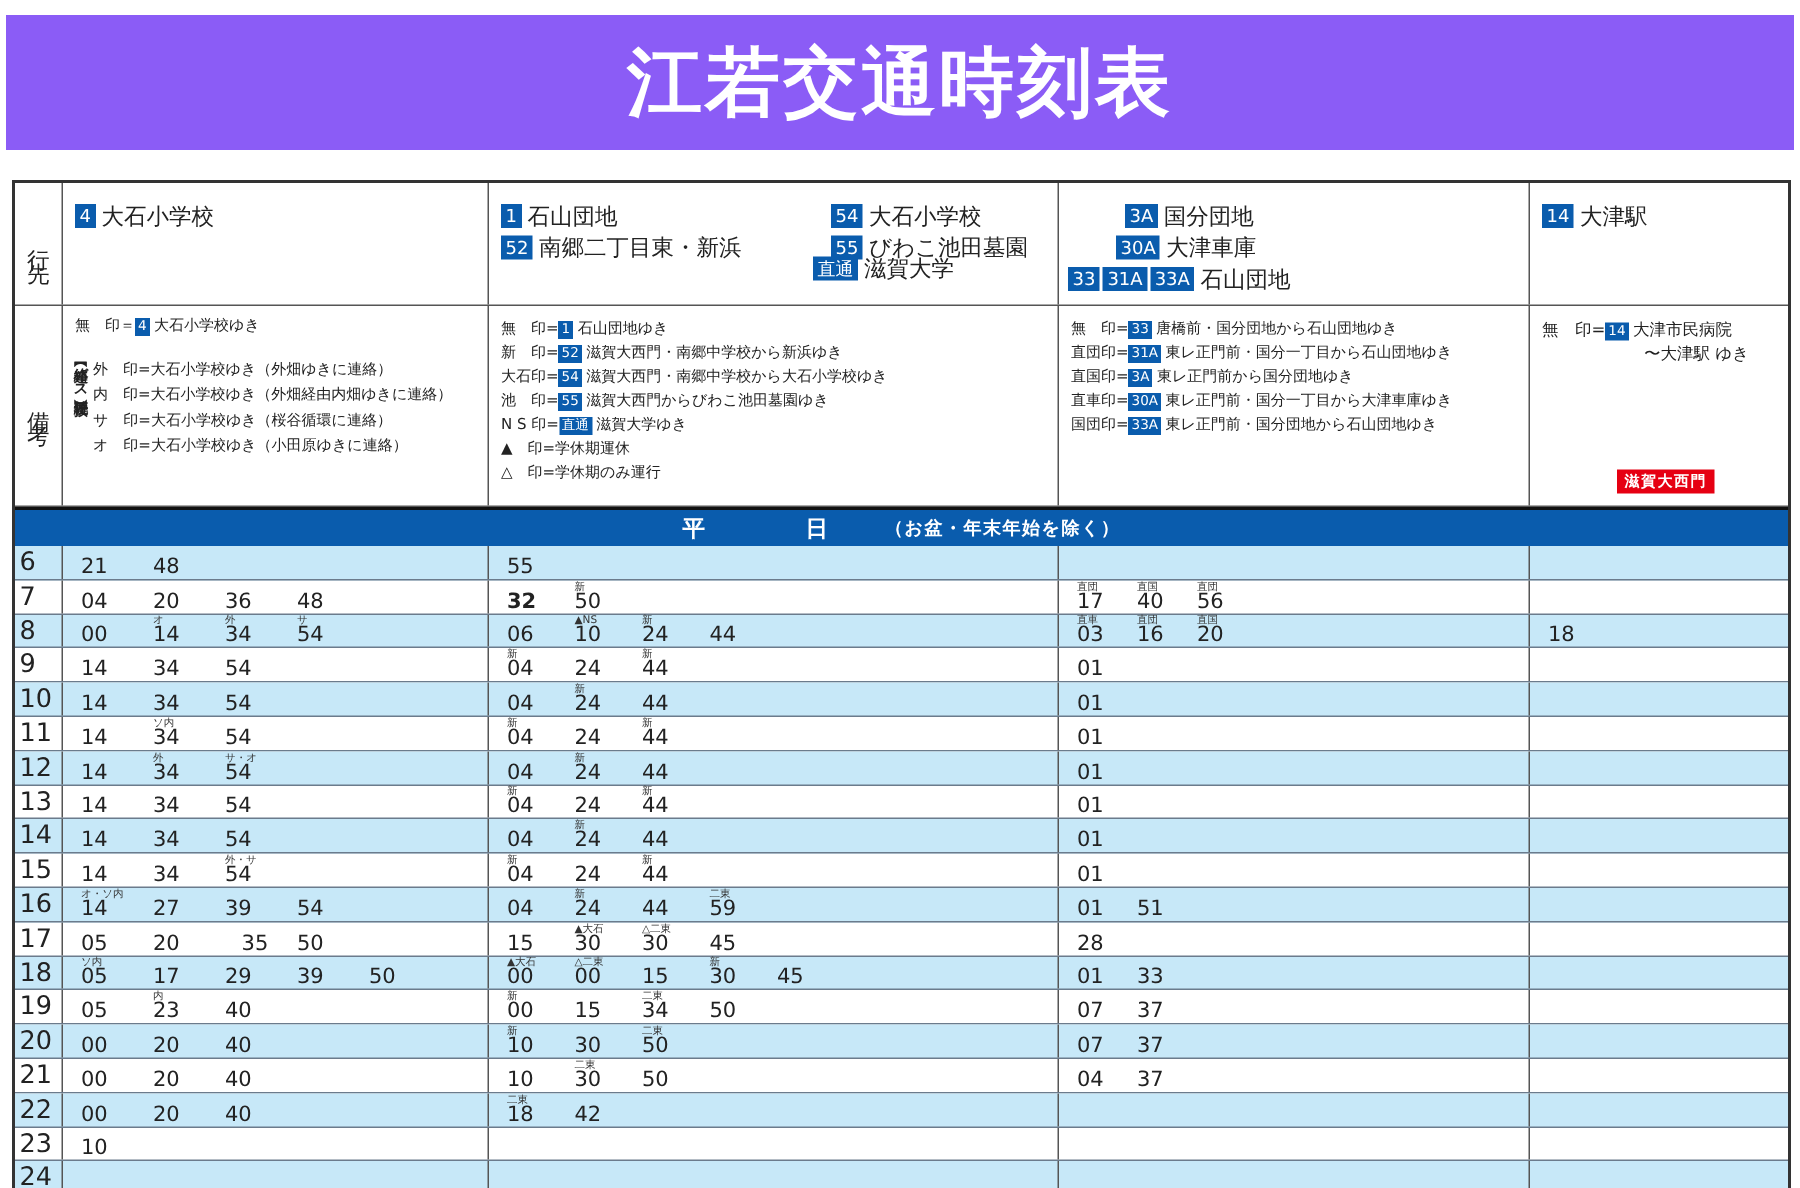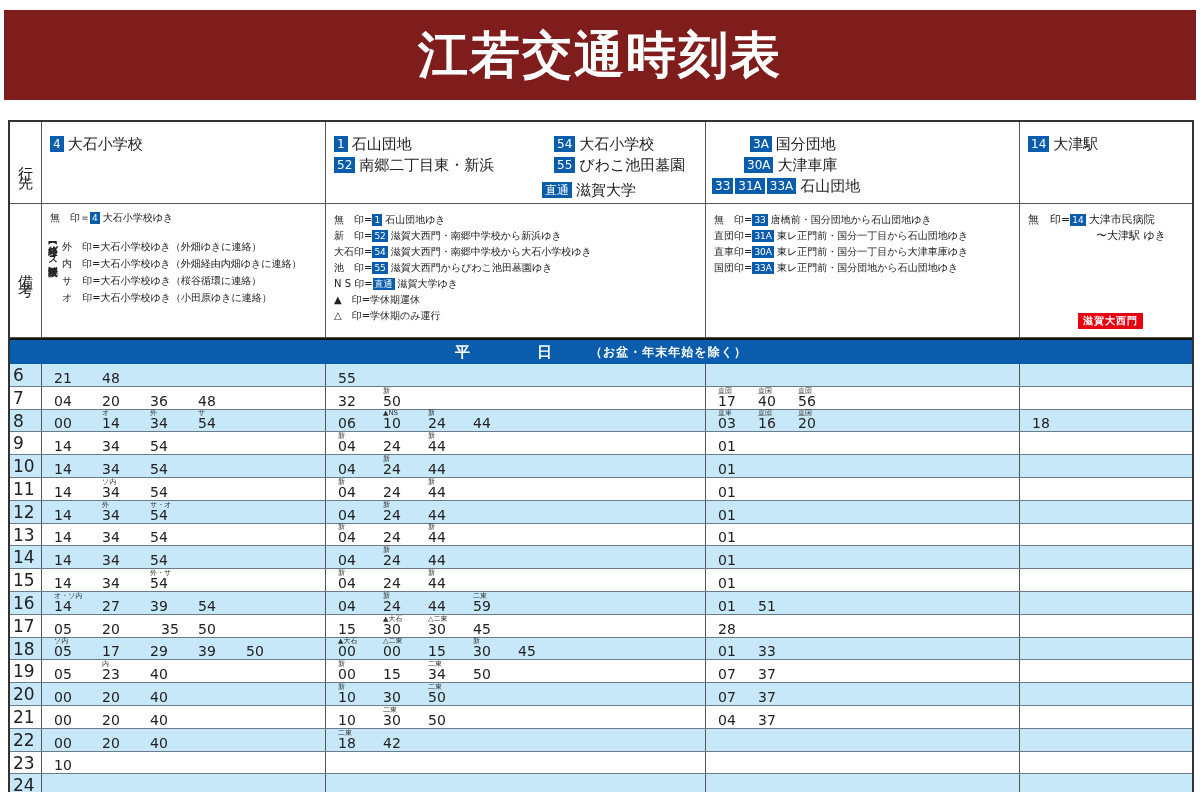--- a/index.html
+++ b/index.html
@@ -1,21 +1,21 @@
 <!DOCTYPE html>
 <html><head>
 <meta charset="utf-8">
 <style>
   * { box-sizing: border-box; margin: 0; padding: 0; }
   html, body { width: 1200px; height: 792px; overflow: hidden; background: #ffffff; }
   body { font-family: "DejaVu Sans", "Liberation Sans", sans-serif; color: #222; position: relative; }
 
   .title-bar {
     position: absolute; left: 4px; top: 10px; width: 1192px; height: 90px;
-    background: #7f1d1d; color: #fff; display: flex; align-items: center; justify-content: center;
+    background: #8b5cf6; color: #fff; display: flex; align-items: center; justify-content: center;
     font-size: 50px; font-weight: bold; letter-spacing: 2px;
   }
 
   .tt {
     position: absolute; left: 8px; top: 120px; width: 1186px; height: 680px;
     border: 2px solid #333; border-bottom: none;
   }
 
   .hdr-row { position: absolute; left: 0; width: 100%; border-bottom: 1px solid #555; }
   .dest-row { top: 0; height: 82px; }
@@ -101,21 +101,21 @@
       </div>
       <div class="dest" style="left:8px;top:33px;">
         <span class="badge">52</span><span>南郷二丁目東・新浜</span>
       </div>
       <div class="dest" style="left:228px;top:12px;">
         <span class="badge">54</span><span>大石小学校</span>
       </div>
       <div class="dest" style="left:228px;top:33px;">
         <span class="badge">55</span><span>びわこ池田墓園</span>
       </div>
-      <div class="dest" style="left:216px;top:58px;">
+      <div class="dest" style="left:216px;top:47px;">
         <span class="badge">直通</span><span>滋賀大学</span>
       </div>
     </div>
 
     <div class="col c3">
       <div class="dest" style="left:44px;top:12px;">
         <span class="badge">3A</span><span>国分団地</span>
       </div>
       <div class="dest" style="left:38px;top:33px;">
         <span class="badge">30A</span><span>大津車庫</span>
@@ -159,20 +159,21 @@
         <div><span>N S 印=</span><span class="badge sm">直通</span><span>滋賀大学ゆき</span></div>
         <div><span>▲　印=</span><span>学休期運休</span></div>
         <div><span>△　印=</span><span>学休期のみ運行</span></div>
       </div>
     </div>
 
     <div class="col c3">
       <div class="notes">
         <div><span>無　印=</span><span class="badge sm">33</span><span>唐橋前・国分団地から石山団地ゆき</span></div>
         <div><span>直団印=</span><span class="badge sm">31A</span><span>東レ正門前・国分一丁目から石山団地ゆき</span></div>
+        <div><span>直国印=</span><span class="badge sm">3A</span><span>東レ正門前から国分団地ゆき</span></div>
         <div><span>直車印=</span><span class="badge sm">30A</span><span>東レ正門前・国分一丁目から大津車庫ゆき</span></div>
         <div><span>国団印=</span><span class="badge sm">33A</span><span>東レ正門前・国分団地から石山団地ゆき</span></div>
       </div>
     </div>
 
     <div class="col c4">
       <div class="notes" style="font-size:11px;">
         <div><span>無　印=</span><span class="badge sm">14</span><span>大津市民病院</span></div>
         <div style="padding-left:68px;">〜大津駅 ゆき</div>
       </div>
@@ -200,21 +201,21 @@
       </div>
       <div class="row">
         <div class="hour">7</div>
         <div class="cell c1" style="left: 32px; width: 284px;">
           <span class="m" style="left: 12px;"><span>04</span></span>
           <span class="m" style="left: 60px;"><span>20</span></span>
           <span class="m" style="left: 108px;"><span>36</span></span>
           <span class="m" style="left: 156px;"><span>48</span></span>
         </div>
         <div class="cell c2" style="left: 316px; width: 380px;">
-          <span class="m" style="left: 12px;"><span>32</span></span>
+          <span class="m" style="left: 12px; font-weight: bold;"><span>32</span></span>
           <span class="m" style="left: 57px;"><span>50</span><span class="lbl">新</span></span>
         </div>
         <div class="cell c3" style="left: 696px; width: 314px;">
           <span class="m" style="left: 12px;"><span>17</span><span class="lbl">直団</span></span>
           <span class="m" style="left: 52px;"><span>40</span><span class="lbl">直国</span></span>
           <span class="m" style="left: 92px;"><span>56</span><span class="lbl">直団</span></span>
         </div>
         <div class="cell c4" style="left: 1010px; width: 172px;"></div>
       </div>
       <div class="row alt">

